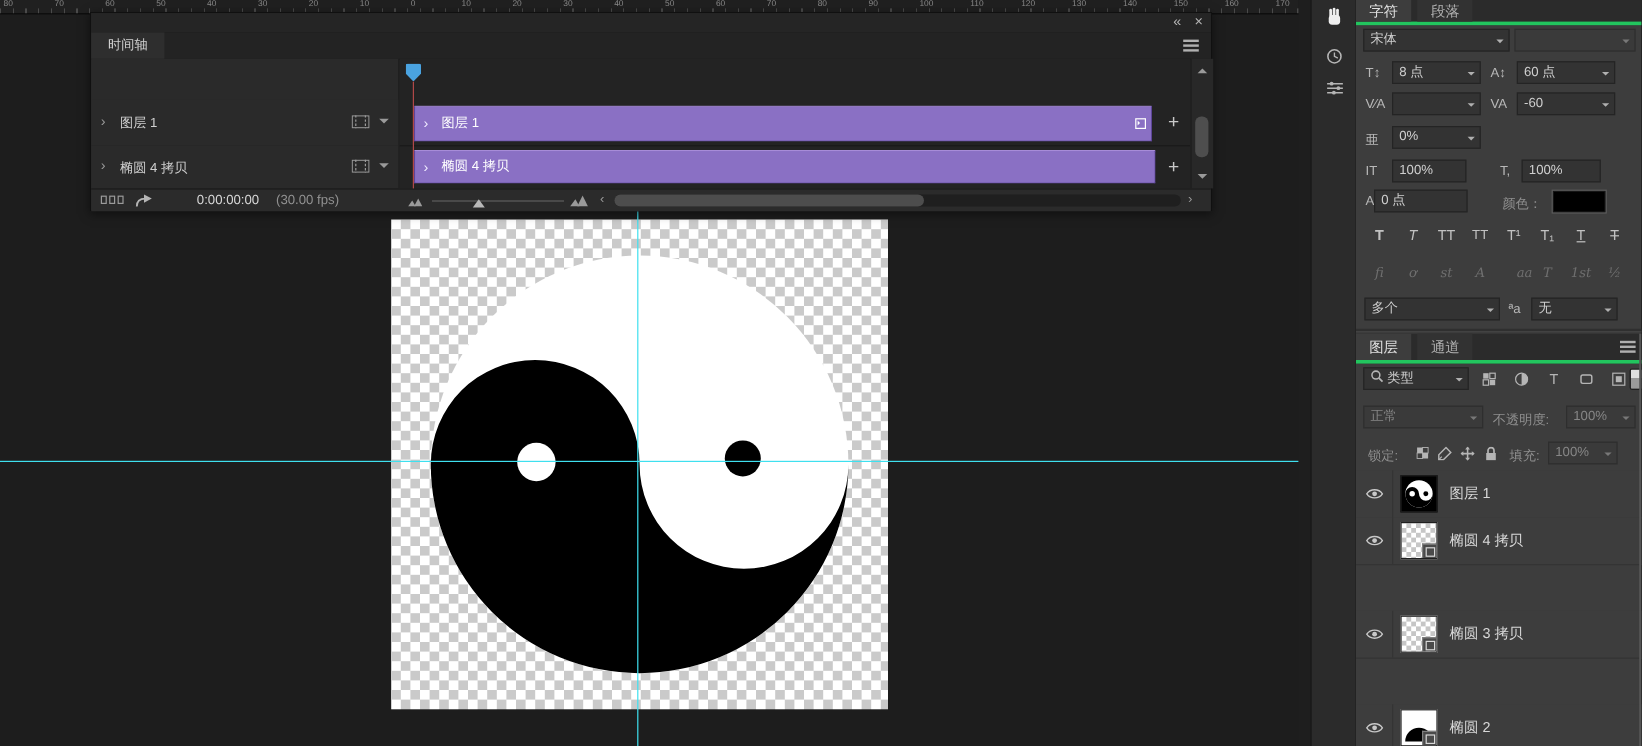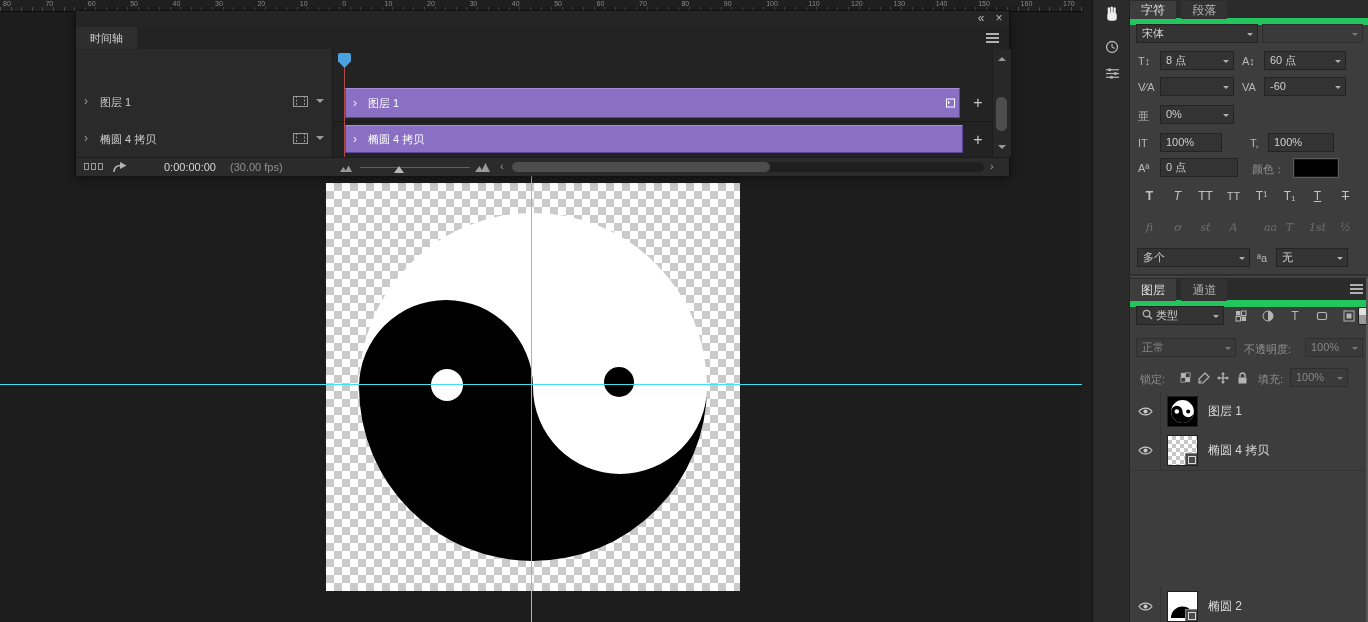--- a/index.html
+++ b/index.html
@@ -78,21 +78,21 @@
   .zthumb{position:absolute;left:318px;top:3px;width:0;height:0;border:5px solid transparent;border-bottom:7px solid #b8b8b8;}
   .harr{position:absolute;top:2px;color:#9a9a9a;font-size:11px;}
   .hscroll{position:absolute;left:436px;top:4px;width:472px;height:10px;background:#1f1f1f;border-radius:5px;}
   .hthumb{position:absolute;left:0;top:0;width:258px;height:10px;background:#4d4d4d;border-radius:5px;}
 
   
   .iconbar{position:absolute;left:1092px;top:0;width:37px;height:622px;background:#2b2b2b;border-left:1px solid #141414;}
   .dock-ic{position:absolute;left:8px;width:22px;height:22px;display:flex;align-items:center;justify-content:center;}
 
   .panels{position:absolute;left:1129px;top:0;width:239px;height:622px;background:#3d3d3d;border-left:1px solid #232323;overflow:hidden;}
-  .ptabs{position:absolute;left:0;right:0;background:#2b2b2b;border-bottom:7px solid #22c55e;}
+  .ptabs{position:absolute;left:0;right:0;background:#2b2b2b;border-bottom:3px solid #22c55e;}
   .ptab{display:inline-block;height:100%;padding:0 11px;font-size:12px;color:#b0b0b0;background:#323232;margin-right:1px;}
   .ptab.active{background:#3d3d3d;color:#e0e0e0;}
   .combo,.inputbox{position:absolute;height:19px;background:#333333;border:1px solid #242424;color:#cfcfcf;
         font-size:11px;line-height:17px;padding:0 15px 0 5px;box-sizing:border-box;white-space:nowrap;overflow:hidden;}
   .inputbox{padding-right:4px;}
   .combo::after{content:"";position:absolute;right:4px;top:8px;border:3.5px solid transparent;border-top-color:#b0b0b0;}
   .combo.dis,.inputbox.dis{color:#868686;background:#3a3a3a;border-color:#2e2e2e;}
   .combo.dis::after{border-top-color:#787878;}
   .ci{position:absolute;color:#b8b8b8;font-size:11px;white-space:nowrap;}
   .plabel{position:absolute;color:#8f8f8f;font-size:11px;white-space:nowrap;}
@@ -390,21 +390,21 @@
 
     <span class="ci" style="left:8px;top:109px">亜</span>
     <div class="combo" style="left:30px;top:105px;width:74px">0%</div>
 
     <span class="ci" style="left:8px;top:137px">IT</span>
     <div class="inputbox" style="left:30px;top:133px;width:62px">100%</div>
     <span class="ci" style="left:120px;top:137px">T,</span>
     <div class="inputbox" style="left:138px;top:133px;width:66px">100%</div>
 
     <span class="ci" style="left:8px;top:162px">Aª</span>
-    <div class="inputbox" style="left:30px;top:158px;width:78px">0 点</div>
+    <div class="inputbox" style="left:15px;top:158px;width:78px">0 点</div>
     <span class="plabel" style="left:122px;top:162px">颜色：</span>
     <span class="swatch"></span>
 
     <span class="sbtn sb-b" style="left:7px;top:186px">T</span>
     <span class="sbtn sb-i" style="left:35px;top:186px">T</span>
     <span class="sbtn" style="left:63px;top:186px">TT</span>
     <span class="sbtn" style="left:91px;top:186px;font-size:11px">TT</span>
     <span class="sbtn" style="left:119px;top:186px">T¹</span>
     <span class="sbtn" style="left:147px;top:186px">T₁</span>
     <span class="sbtn sb-u" style="left:175px;top:186px">T</span>
@@ -533,20 +533,32 @@
         <svg width="15" height="11" viewBox="0 0 15 11">
             <path d="M1 5.5 C4 1 11 1 14 5.5 C11 10 4 10 1 5.5 Z" fill="none" stroke="#c8c8c8" stroke-width="1.2"></path>
             <circle cx="7.5" cy="5.5" r="2" fill="#c8c8c8"></circle>
           </svg>
       </span>
       <span class="thumb t-checker">
           <span class="shape-badge"></span>
         </span>
       <span class="lname">椭圆 4 拷贝</span>
     </div>
+    <div class="lrow" style="top:509px">
+      <span class="eye">
+        <svg width="15" height="11" viewBox="0 0 15 11">
+            <path d="M1 5.5 C4 1 11 1 14 5.5 C11 10 4 10 1 5.5 Z" fill="none" stroke="#c8c8c8" stroke-width="1.2"></path>
+            <circle cx="7.5" cy="5.5" r="2" fill="#c8c8c8"></circle>
+          </svg>
+      </span>
+      <span class="thumb t-checker">
+          <span class="shape-badge"></span>
+        </span>
+      <span class="lname">椭圆 3 拷贝</span>
+    </div>
     <div class="lrow" style="top:587px">
       <span class="eye">
         <svg width="15" height="11" viewBox="0 0 15 11">
             <path d="M1 5.5 C4 1 11 1 14 5.5 C11 10 4 10 1 5.5 Z" fill="none" stroke="#c8c8c8" stroke-width="1.2"></path>
             <circle cx="7.5" cy="5.5" r="2" fill="#c8c8c8"></circle>
           </svg>
       </span>
       <span class="thumb t-white">
         <svg width="29" height="29" viewBox="0 0 29 29">
             <path d="M3,26 A11.5,11.5 0 0 1 26,26 Z" fill="#000"></path>

